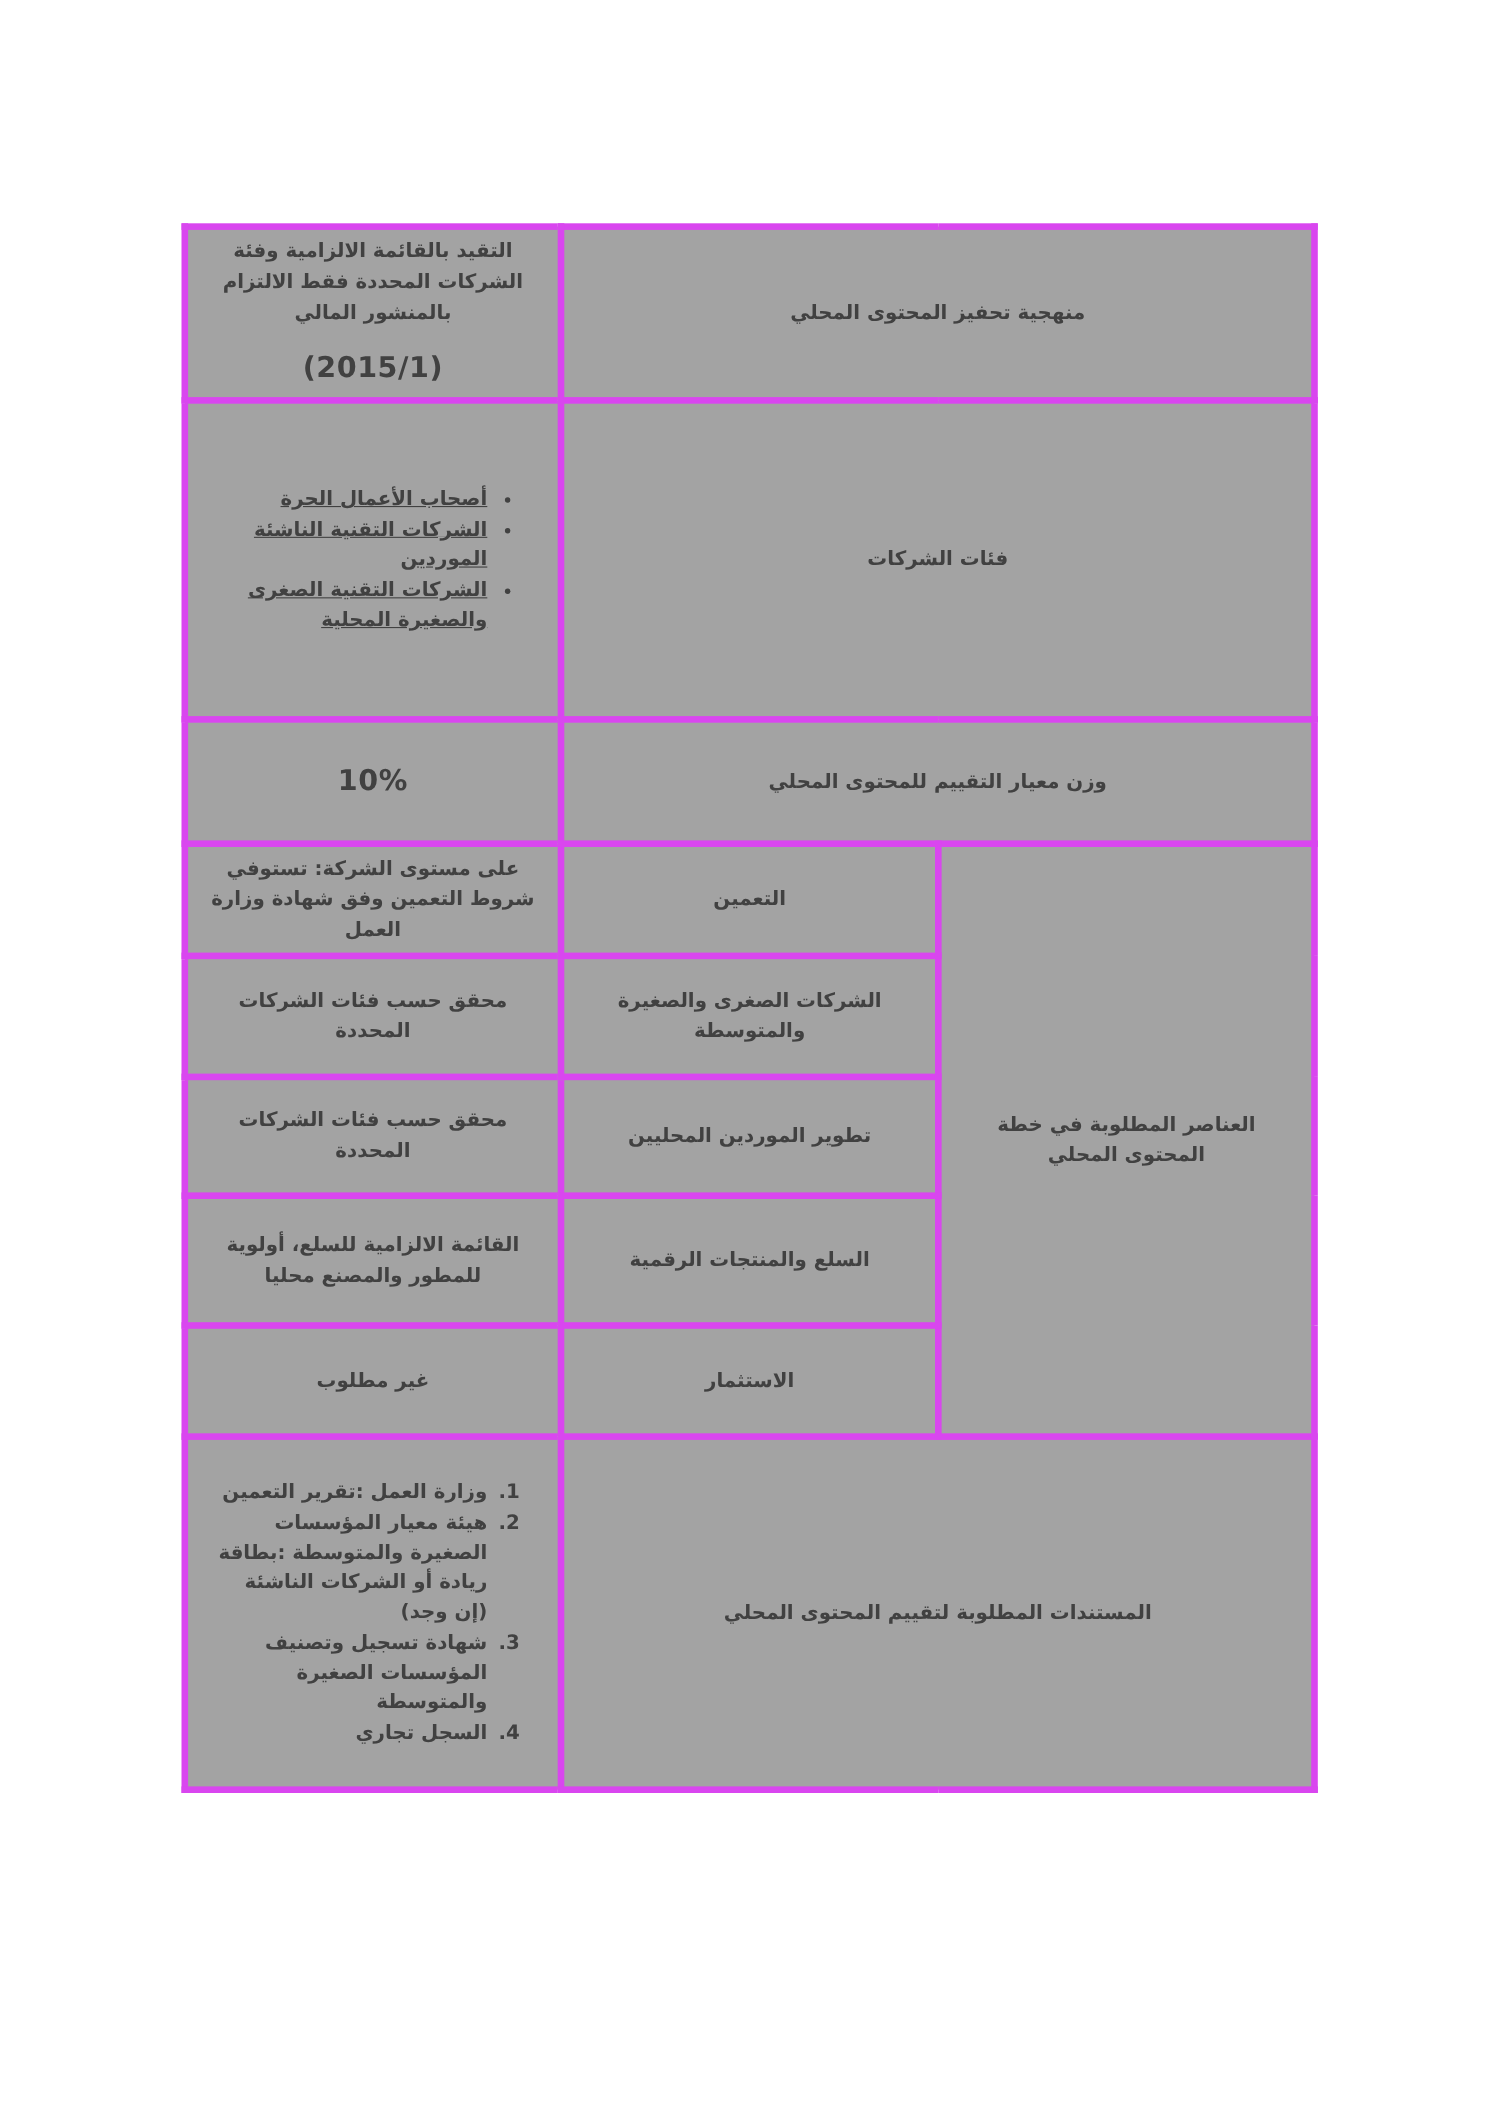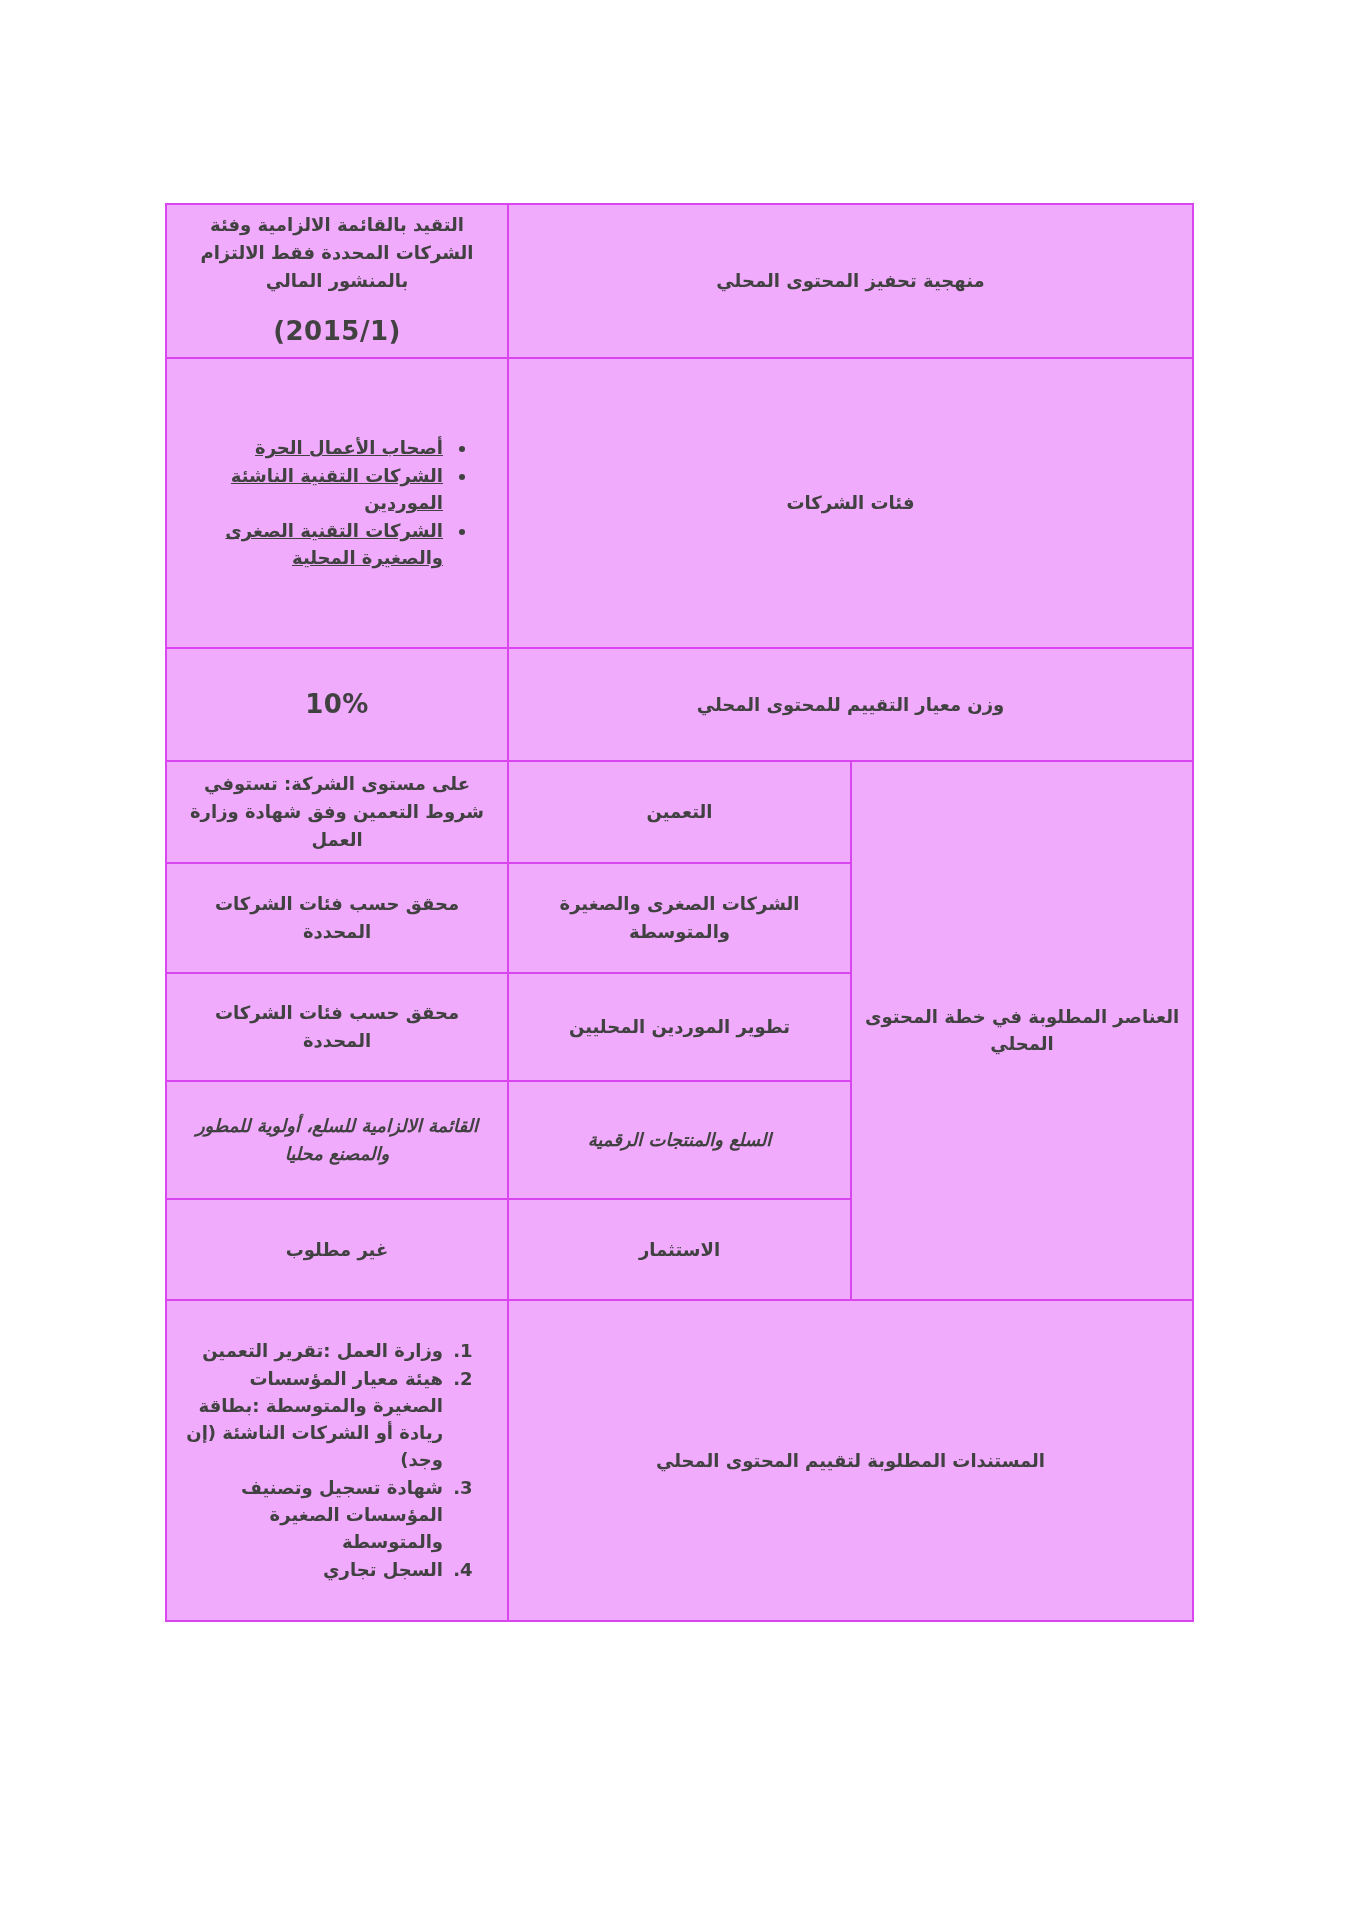--- a/index.html
+++ b/index.html
@@ -18,37 +18,37 @@
     top: 203px;
     width: 1027px;
     border-collapse: collapse;
     table-layout: fixed;
     direction: rtl;
   }
   col.c-right  { width: 342px; }
   col.c-mid    { width: 343px; }
   col.c-left   { width: 342px; }
   td {
-    border: 2px solid #d946ef;
+    border: 6px solid #d946ef;
     vertical-align: middle;
     text-align: center;
     font-weight: 700;
     font-size: 18px;
     line-height: 1.55;
     padding: 6px 12px;
     color: #414141;
-    background: #f0abfc;
+    background: #a3a3a3;
   }
   tr.r1 { height: 140px; }
   tr.r2 { height: 290px; }
   tr.r3 { height: 113px; }
   tr.r4 { height: 102px; }
   tr.r5 { height: 110px; }
   tr.r6 { height: 108px;  }
-  tr.r7 { height: 118px; font-style: italic; }
+  tr.r7 { height: 118px; }
   tr.r8 { height: 101px; }
   tr.r9 { height: 321px; }
   .latin-num { font-size: 26px; letter-spacing: 0.5px; }
   .ref-line  { margin-top: 16px; }
   ul.cell-list, ol.cell-list {
     margin: 0;
     padding: 0 48px 0 6px;
     text-align: right;
     direction: rtl;
   }

